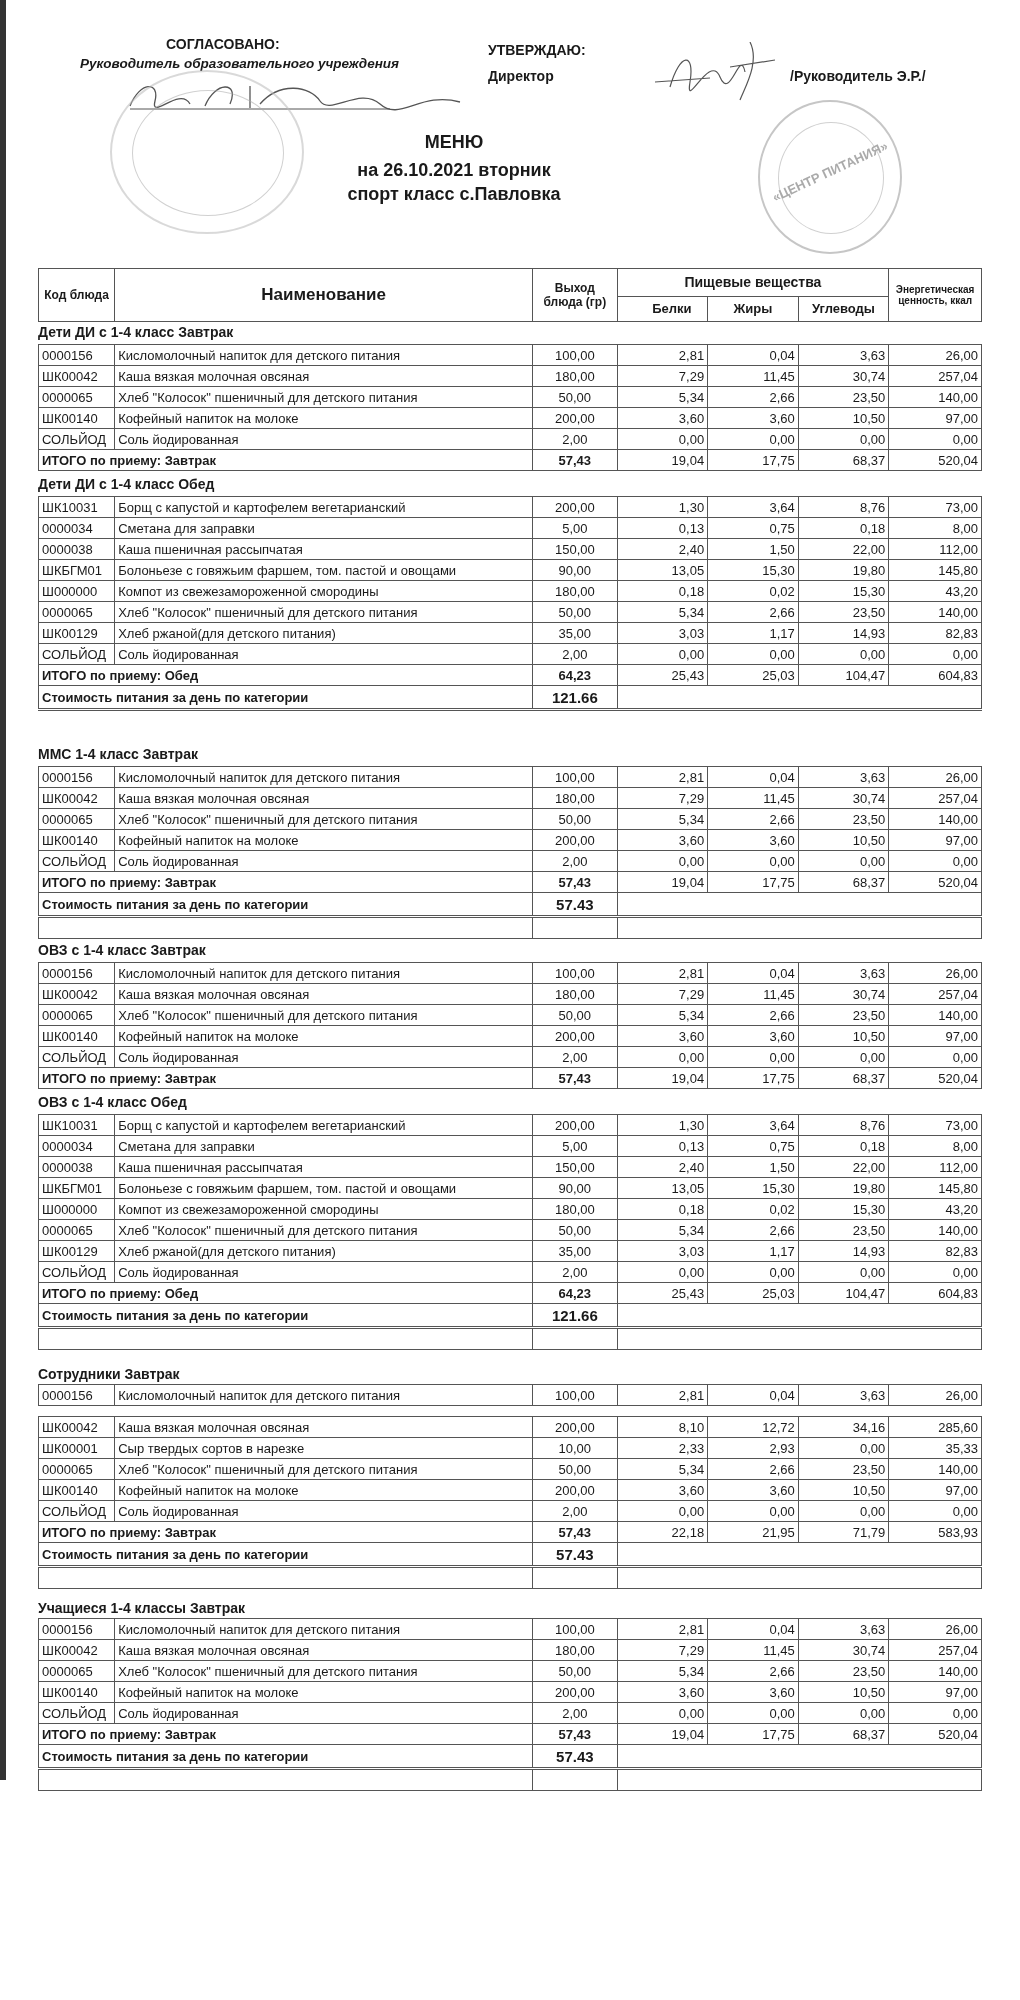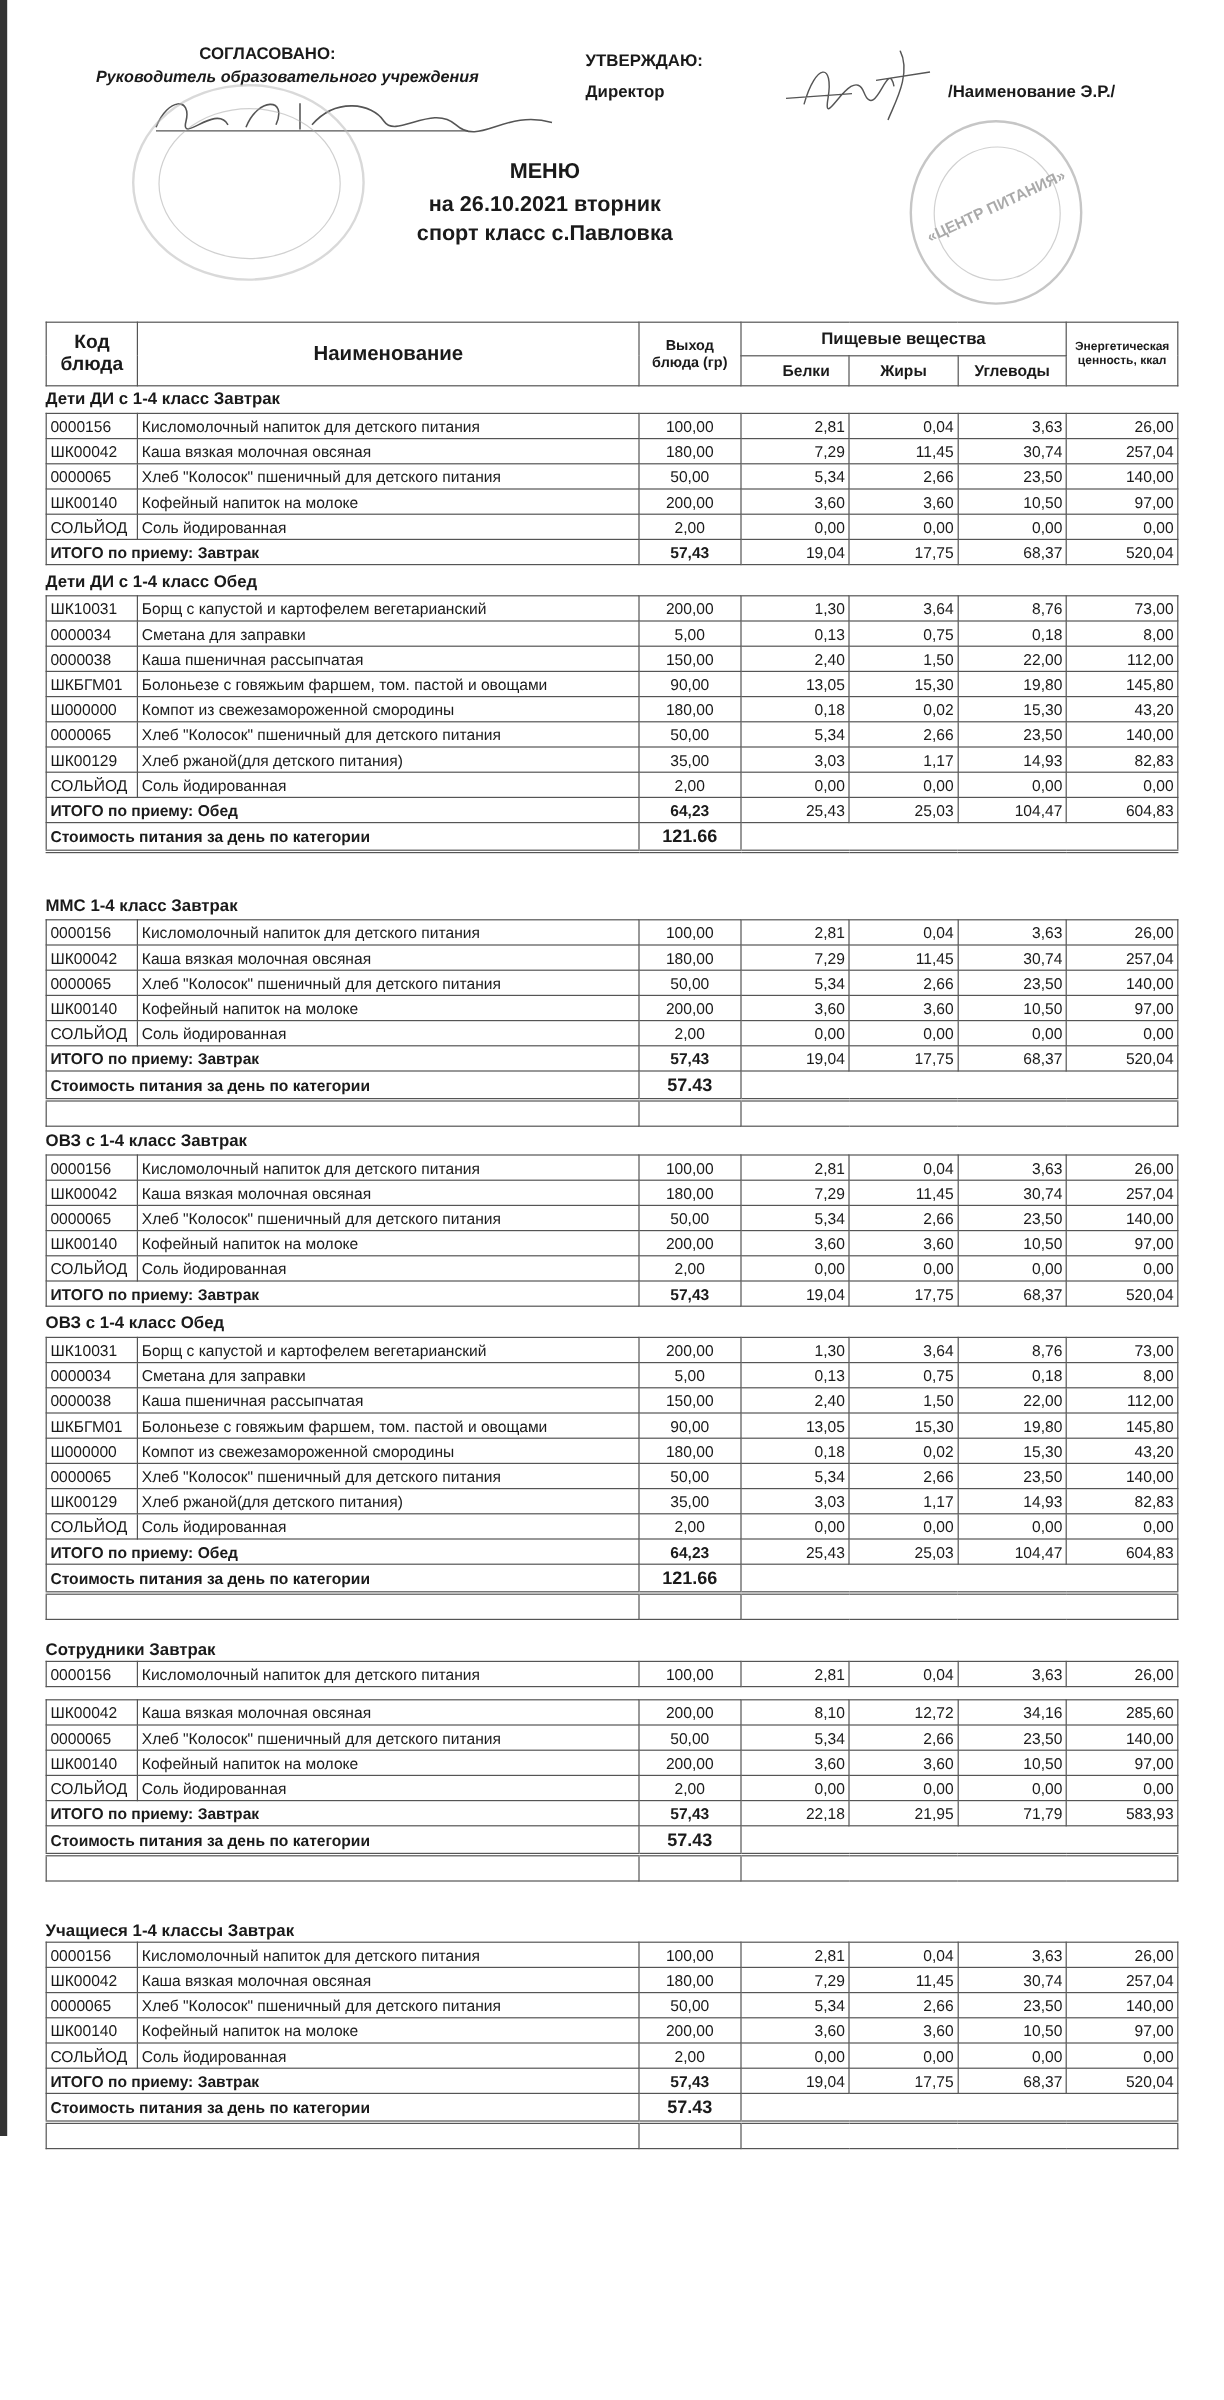--- a/index.html
+++ b/index.html
@@ -32,21 +32,21 @@
 </style>
 </head>
 <body>
 
 <div class="leftedge"></div>
 
 <div class="hdr" style="left:166px;top:36px;">СОГЛАСОВАНО:</div>
 <div class="hdr" style="left:80px;top:56px;font-size:13.5px;font-style:italic;">Руководитель образовательного учреждения</div>
 <div class="hdr" style="left:488px;top:42px;">УТВЕРЖДАЮ:</div>
 <div class="hdr" style="left:488px;top:68px;">Директор</div>
-<div class="hdr" style="left:790px;top:68px;">/Наименование Э.Р./</div>
+<div class="hdr" style="left:790px;top:68px;">/Руководитель Э.Р./</div>
 
 <svg class="sig" style="left:120px;top:76px;" width="380" height="40">
   <path d="M10 30 C 20 5, 40 5, 35 25 S 60 10, 70 28 M85 30 C 95 5, 120 5, 110 28 M130 10 L130 32 M140 28 C 160 5, 190 10, 200 25 S 240 10, 260 28 S 300 15, 340 26" stroke="#555" stroke-width="1.3" fill="none"></path>
   <line x1="10" y1="33" x2="270" y2="33" stroke="#555" stroke-width="1"></line>
 </svg>
 <svg class="sig" style="left:650px;top:42px;" width="130" height="60">
   <path d="M5 40 L 60 36 M20 45 C 30 10, 45 10, 40 40 S 60 10, 70 35 S 90 5, 95 30 M100 0 C 110 20, 95 45, 90 58 M80 25 L 125 18" stroke="#555" stroke-width="1.2" fill="none"></path>
 </svg>
 
 <div class="stamp" style="left:110px;top:70px;width:190px;height:160px;border-color:#bbb;">
@@ -66,21 +66,21 @@
       <col class="c-code">
       <col class="c-name">
       <col class="c-yield">
       <col class="c-n">
       <col class="c-n">
       <col class="c-n">
       <col class="c-e">
     </colgroup>
   <tbody>
       <tr>
-    <th rowspan="2" style="height:52px;white-space:normal;font-size:16px;margin-top:45px;">Код блюда</th>
+    <th rowspan="2" style="height:52px;white-space:normal;font-size:12px;margin-top:45px;">Код блюда</th>
     <th rowspan="2" style="font-size:17px;">Наименование</th>
     <th rowspan="2" style="white-space:normal;font-size:12px;">Выход блюда (гр)</th>
     <th colspan="3" style="font-size:14px;height:22px;">Пищевые вещества</th>
     <th rowspan="2" style="white-space:normal;font-size:10px;">Энергетическая ценность, ккал</th>
   </tr>
   <tr>
     <th style="font-size:13px;padding-left:22px;">Белки</th>
     <th style="font-size:13px;">Жиры</th>
     <th style="font-size:13px;">Углеводы</th>
   </tr>
@@ -539,20 +539,29 @@
         <tr>
           <td class="">ШК00042</td>
           <td class="">Каша вязкая молочная овсяная</td>
           <td class="yield">200,00</td>
           <td class="num">8,10</td>
           <td class="num">12,72</td>
           <td class="num">34,16</td>
           <td class="num">285,60</td>
         </tr>
         <tr>
+          <td class="">ШК00001</td>
+          <td class="">Сыр твердых сортов в нарезке</td>
+          <td class="yield">10,00</td>
+          <td class="num">2,33</td>
+          <td class="num">2,93</td>
+          <td class="num">0,00</td>
+          <td class="num">35,33</td>
+        </tr>
+        <tr>
           <td class="">0000065</td>
           <td class="">Хлеб "Колосок" пшеничный для детского питания</td>
           <td class="yield">50,00</td>
           <td class="num">5,34</td>
           <td class="num">2,66</td>
           <td class="num">23,50</td>
           <td class="num">140,00</td>
         </tr>
         <tr>
           <td class="">ШК00140</td>

